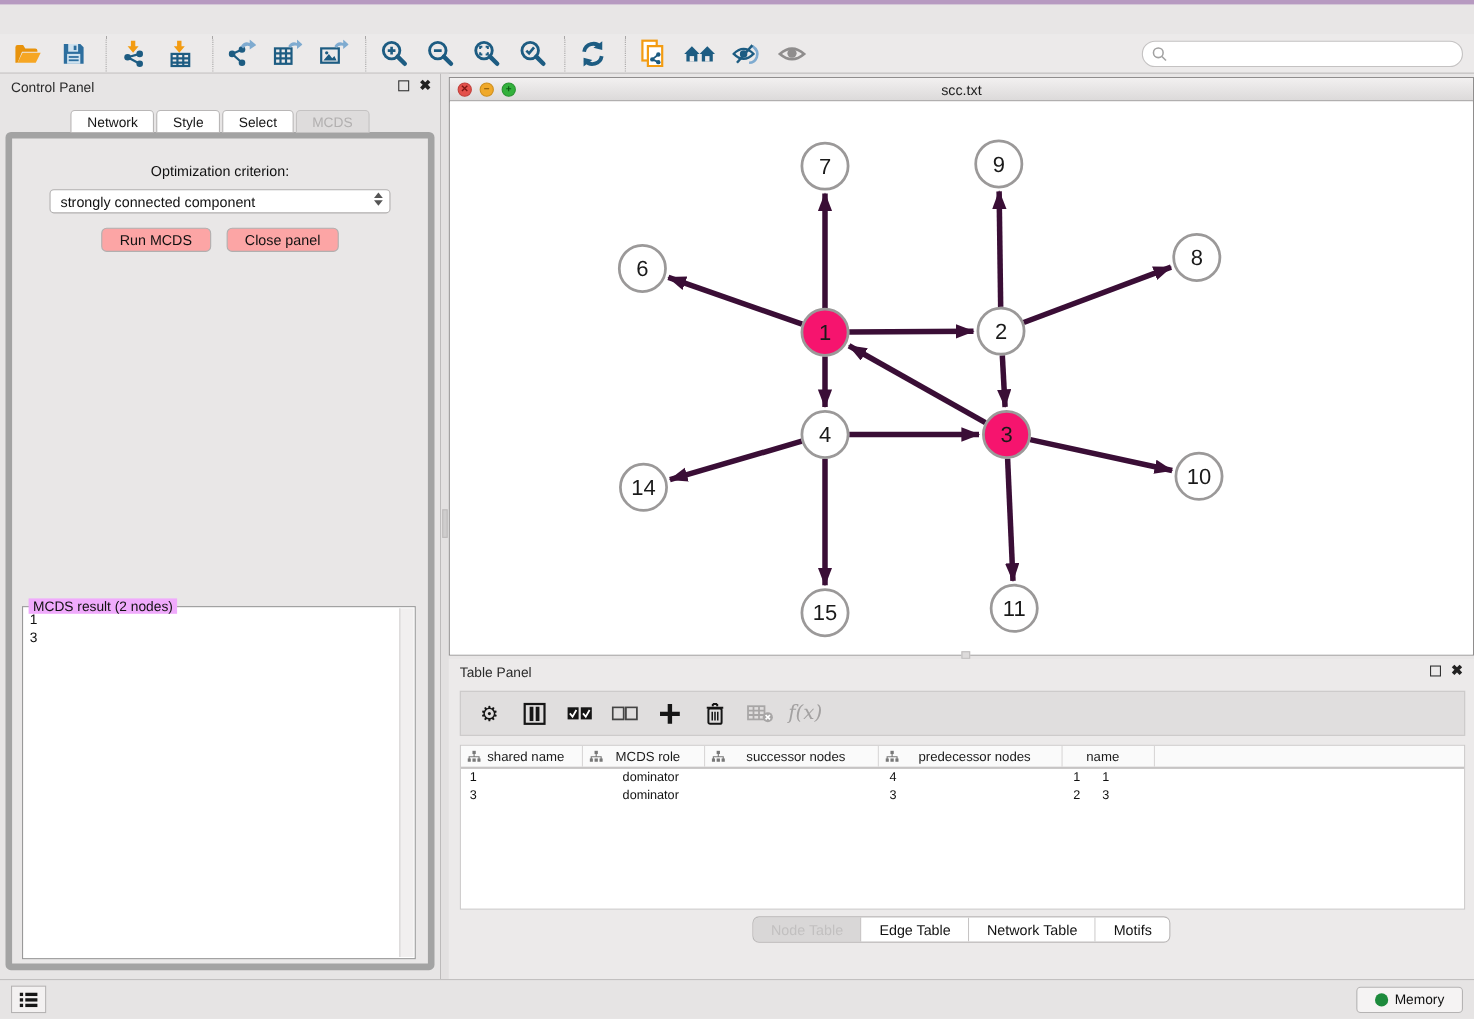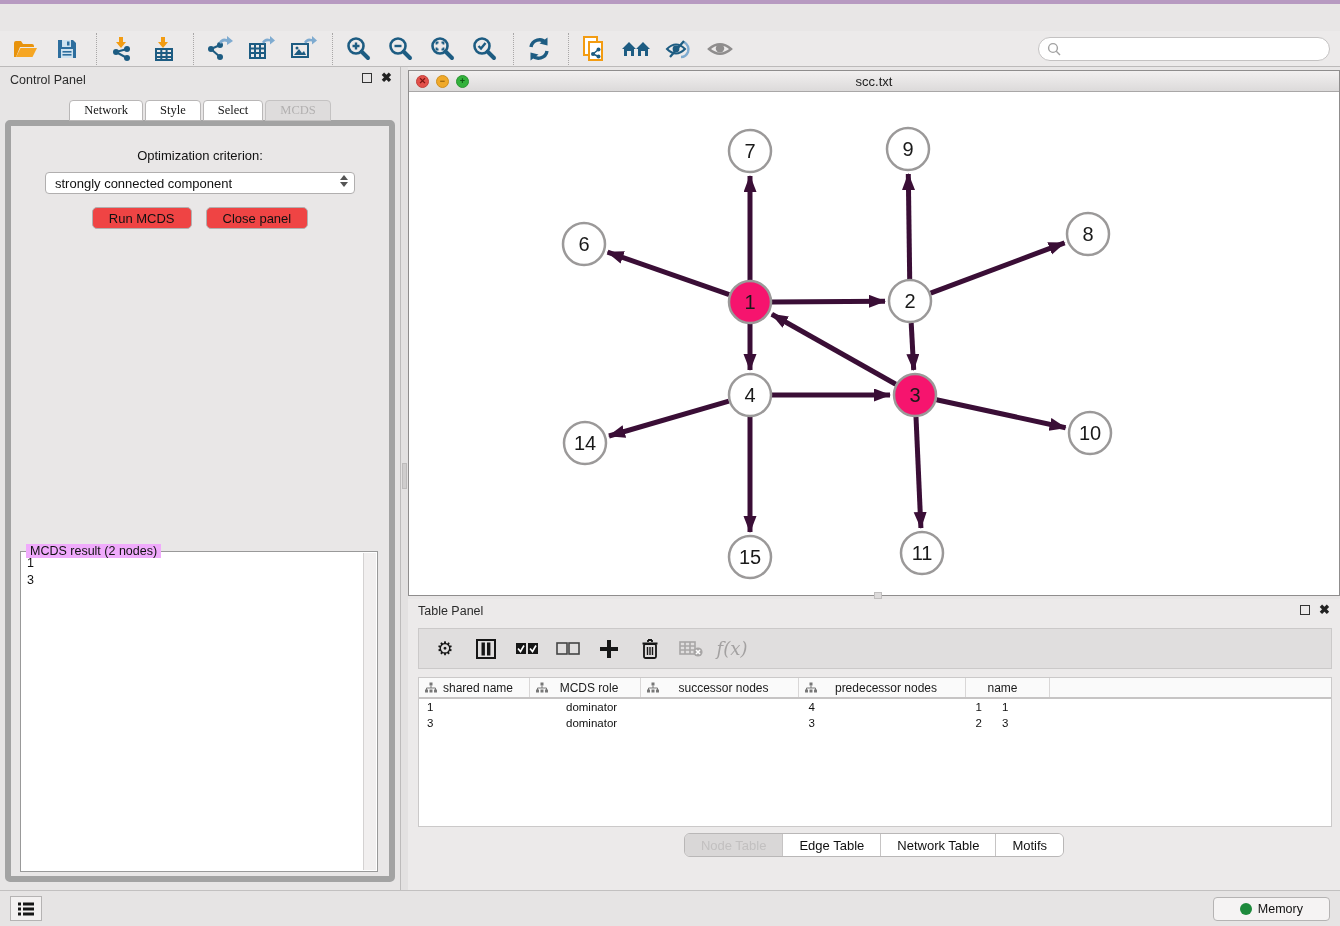--- a/index.html
+++ b/index.html
@@ -19,32 +19,32 @@
   .searchbox { position:absolute; right:10px; top:6px; width:292px; height:24px; background:#fff; border:1px solid #c4c2c2; border-radius:13px; display:flex; align-items:center; padding-left:8px; }
   .searchbox svg { opacity:.55; }
   .search-input { border:none; outline:none; flex:1; height:18px; font-size:12px; background:transparent; margin-left:4px; }
 
   
   .control-panel { position:absolute; left:0; top:63px; width:401px; bottom:36px; background:#e7e5e5; border-right:1px solid #bdbbbb; }
   .panel-head { position:absolute; top:6px; left:10px; right:8px; height:18px; font-size:12.5px; color:#2b2b2b; }
   .panel-icons { position:absolute; right:8px; top:6px; display:flex; gap:9px; align-items:center; }
   .ico-float { width:10px; height:10px; border:1.5px solid #333; }
   .ico-close { font-size:13px; font-weight:bold; color:#222; line-height:10px; }
-  .cp-tabs { position:absolute; top:33px; left:0; width:100%; display:flex; justify-content:center; gap:2px; z-index:2;font-family:Liberation Serif, serif; }
+  .cp-tabs { position:absolute; top:33px; left:0; width:100%; display:flex; justify-content:center; gap:2px; z-index:2; }
   .cp-tab { height:21px; padding:0 14px; background:#fff; border:1px solid #b9b7b7; border-radius:4px 4px 0 0; font-size:12.5px; display:flex; align-items:center; color:#161616; }
   .cp-tab.selected { background:#dedcdc; color:#b2b0b0; border-color:#c4c2c2; }
   .cp-body { position:absolute; left:5px; right:5px; top:53px; bottom:8px; background:#e9e7e7; border:6px solid #a3a3a3; border-radius:5px; }
   .opt-label { margin-top:22px; text-align:center; font-size:13px; color:#111; }
   .dropdown { margin:9px auto 0 auto; width:310px; height:22px; background:#fff; border:1px solid #b1afaf; border-radius:4px; display:flex; align-items:center; font-size:13px; color:#111; padding-left:9px; position:relative; }
   .dd-arrows { position:absolute; right:6px; top:2px; display:flex; flex-direction:column; gap:2px; }
   .dd-arrows span { width:0; height:0; border-left:4px solid transparent; border-right:4px solid transparent; }
   .dd-up { border-bottom:5px solid #555; }
   .dd-down { border-top:5px solid #555; }
   .cp-buttons { margin-top:13px; display:flex; justify-content:center; gap:14px; }
-  .btn { height:22px; background:#ef4444; border:1px solid #b1afaf; border-radius:5px; font-size:13px; color:#111; padding:0 16px; display:flex; align-items:center; }
+  .btn { height:22px; background:#fca5a5; border:1px solid #b1afaf; border-radius:5px; font-size:13px; color:#111; padding:0 16px; display:flex; align-items:center; }
   .mcds-result { position:absolute; left:9px; right:11px; top:425px; bottom:4px; border:1px solid #999; background:#fff; }
   .mcds-legend { position:absolute; top:-8px; left:5px; background:#f0abfc; padding:0 4px; font-size:12.5px; color:#111; }
   .mcds-lines { position:absolute; inset:3px 16px 3px 6px; font-size:12.5px; color:#111; line-height:17px; overflow:hidden; }
   .mcds-scroll { position:absolute; top:1px; bottom:1px; right:1px; width:13px; background:#f1efef; border-left:1px solid #d4d2d2; }
 
   
   .v-splitter { position:absolute; left:401px; top:63px; width:7px; bottom:36px; background:#e3e1e1; }
   .v-handle { position:absolute; top:396px; left:1px; width:5px; height:26px; background:#cfcdcd; border:1px solid #bdbbbb; }
 
   
@@ -78,21 +78,21 @@
   .td.right { text-align:right; padding-right:12px; }
   .tp-tabs { position:absolute; bottom:33px; left:0; right:0; display:flex; justify-content:center; }
   .tp-tabs-group { display:flex; border:1px solid #b9b7b7; border-radius:6px; overflow:hidden; }
   .tp-tab { height:22px; padding:0 16px; display:flex; align-items:center; font-size:13px; background:#fff; color:#111; border-right:1px solid #c6c4c4; }
   .tp-tab:last-child { border-right:none; }
   .tp-tab.selected { background:#d9d7d7; color:#c2c0c0; }
 
   
   .statusbar { position:absolute; left:0; right:0; bottom:0; height:36px; background:#e6e4e4; border-top:1px solid #c2c0c0; }
   .list-btn { position:absolute; left:10px; top:5px; width:32px; height:25px; background:#f3f1f1; border:1px solid #b5b3b3; display:flex; align-items:center; justify-content:center; }
-  .memory-btn { position:absolute; right:10px; top:6px; height:24px; background:#f5f3f3; border:1px solid #b5b3b3; border-radius:4px; display:flex; align-items:center; padding:0 26px; gap:6px; font-size:12.5px; color:#111; }
+  .memory-btn { position:absolute; right:10px; top:6px; height:24px; background:#f5f3f3; border:1px solid #b5b3b3; border-radius:4px; display:flex; align-items:center; padding:0 16px; gap:6px; font-size:12.5px; color:#111; }
   .memory-dot { width:12px; height:12px; border-radius:50%; background:#1d8a3c; }
 </style>
 </head>
 <body>
 
 <div class="window">
 
 
   <div class="toolbar">
     <div class="tbtn">

